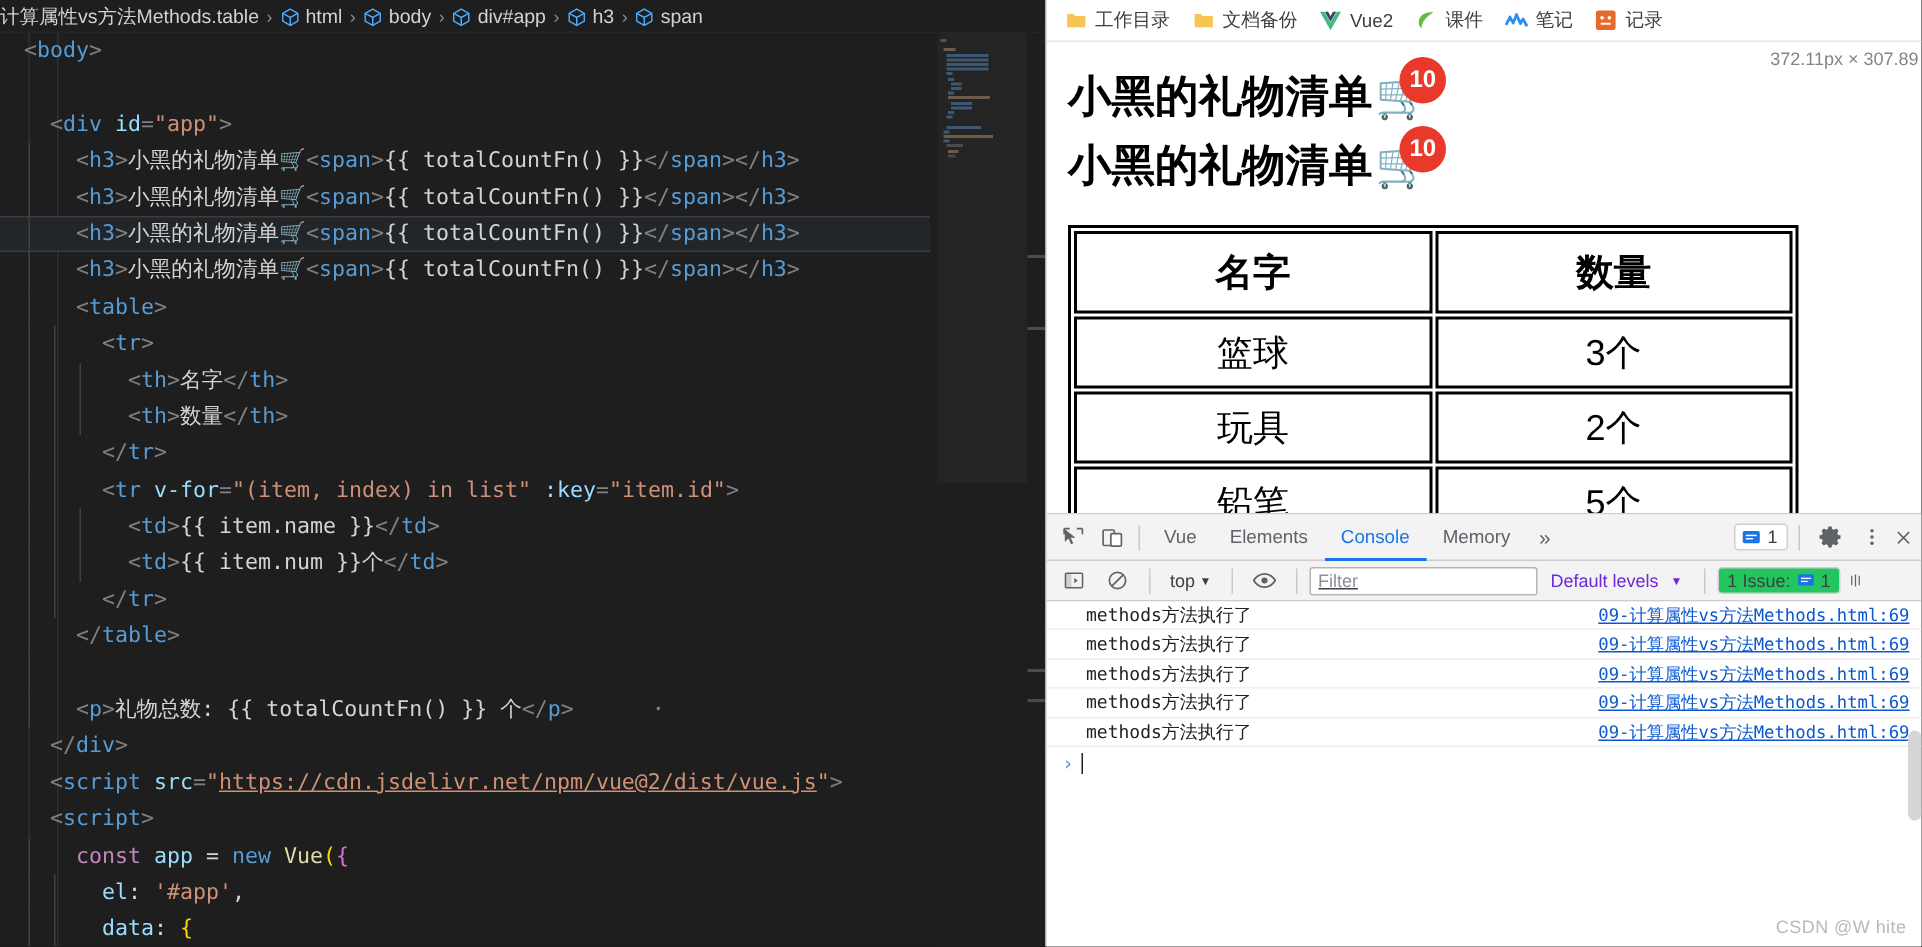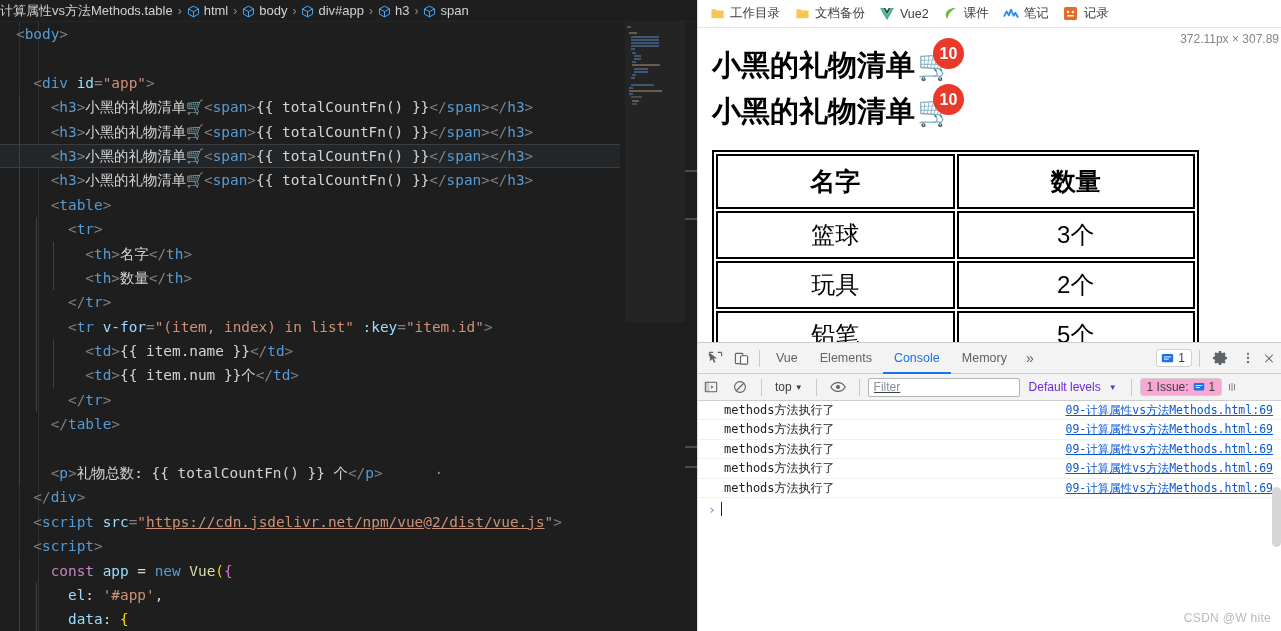--- a/index.html
+++ b/index.html
@@ -241,21 +241,21 @@
     border: 1px solid #d0d0d0; border-radius: 3px;
     padding: 1px 6px 1px 4px; font-size: 12px; color: #3c4043;
     background: #fff;
   }
 
   #dt-filterbar {
     height: 27px;
     background: #f3f3f3;
     display: flex; align-items: center;
     border-bottom: 1px solid #cdcdcd;
-    padding: 0 0; gap: 3px;
+    padding: 0 5px; gap: 3px;
     flex: none;
   }
   .ctx-sel {
     display: flex; align-items: center; gap: 3px;
     font-size: 12px; color: #3c4043; padding: 1px 5px;
     cursor: default;
   }
   #filter-input {
     width: 152px; height: 19px;
     border: 1px solid #b5b5b5; border-radius: 2px;
@@ -263,21 +263,21 @@
     padding: 0 5px;
     font-family: "Liberation Sans", sans-serif;
     outline: none;
     text-decoration: underline;
   }
   #filter-input::placeholder { color: #8a8f98; }
   .lvl-sel { display: flex; align-items: center; gap: 8px; font-size: 12px; color: #6d28d9; padding: 0 6px; cursor: default; }
   .issues-btn {
     display: flex; align-items: center; gap: 4px;
     border: 1px solid #d0d0d0; border-radius: 3px;
-    padding: 1px 6px; font-size: 12px; color: #3c4043; background: #f9a8d4;
+    padding: 1px 6px; font-size: 12px; color: #3c4043; background: #22c55e;
   }
 
   #console-body {
     flex: 1; overflow: hidden;
     background: #fff;
     font-family: "DejaVu Sans Mono", "Liberation Mono", monospace;
     font-size: 12px;
     position: relative;
   }
   .log-row {

